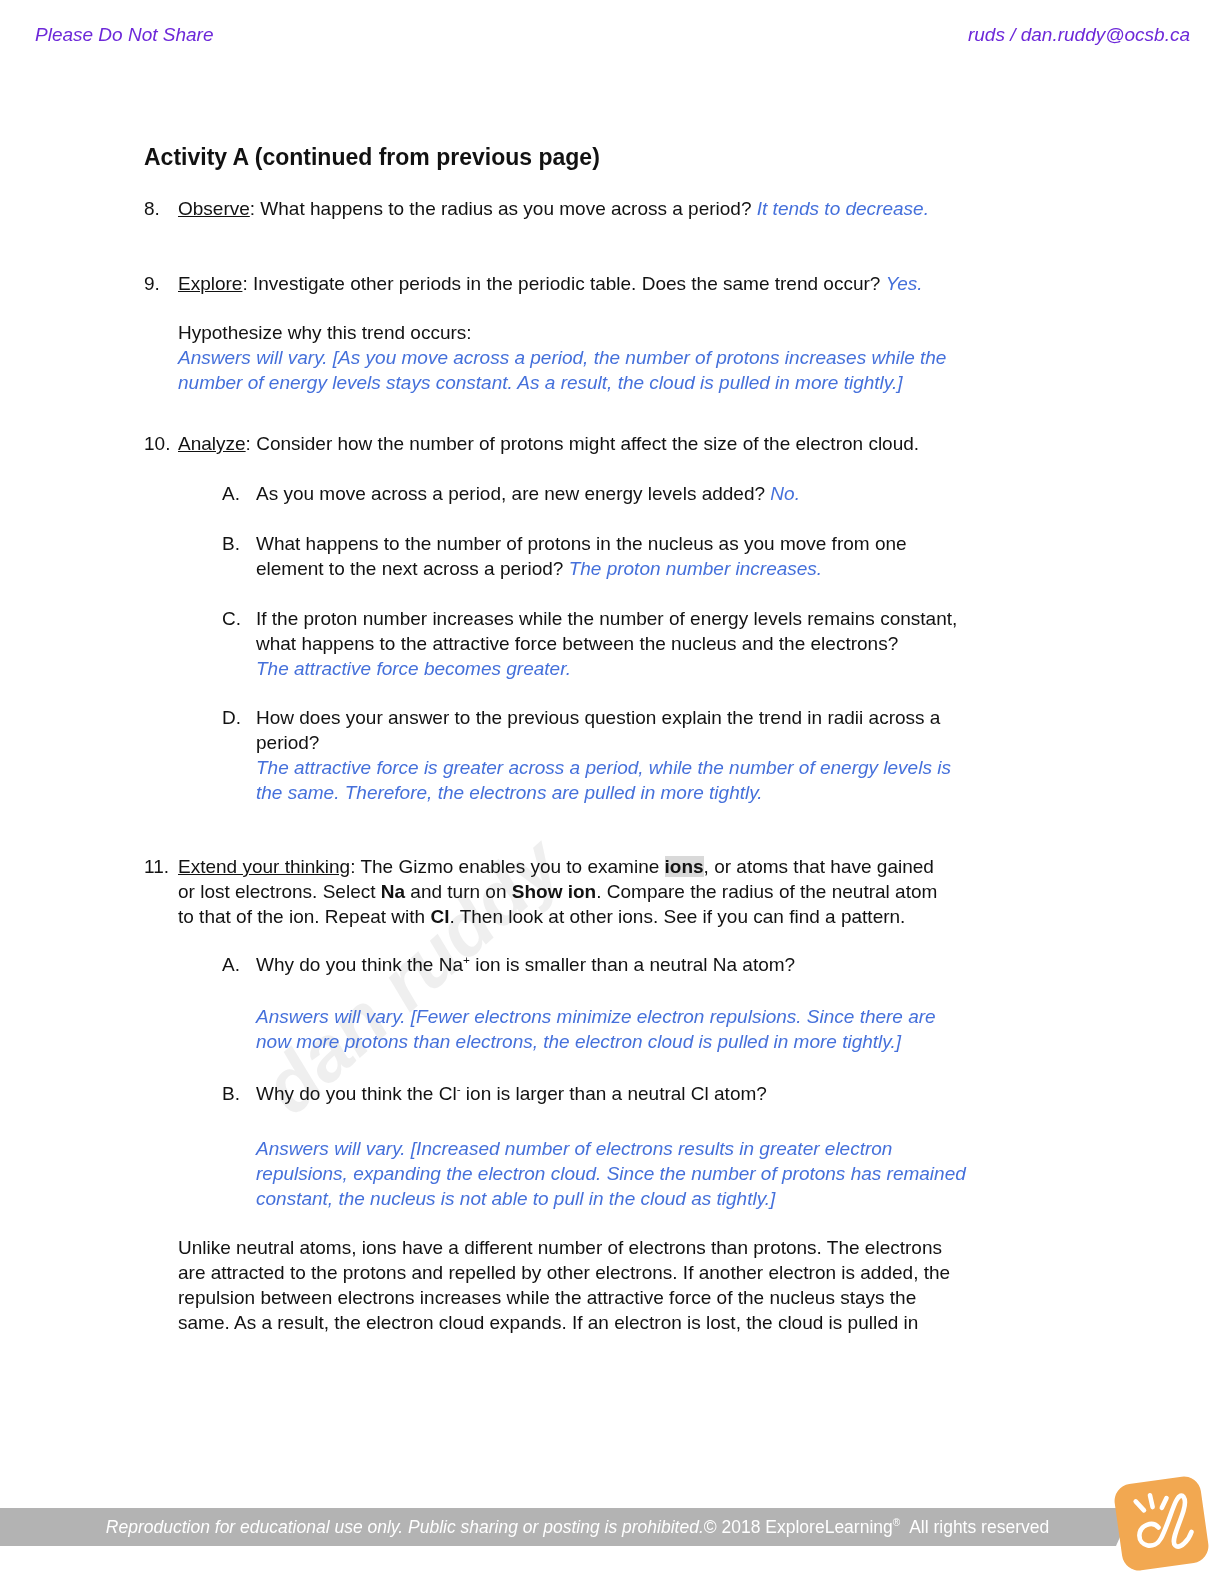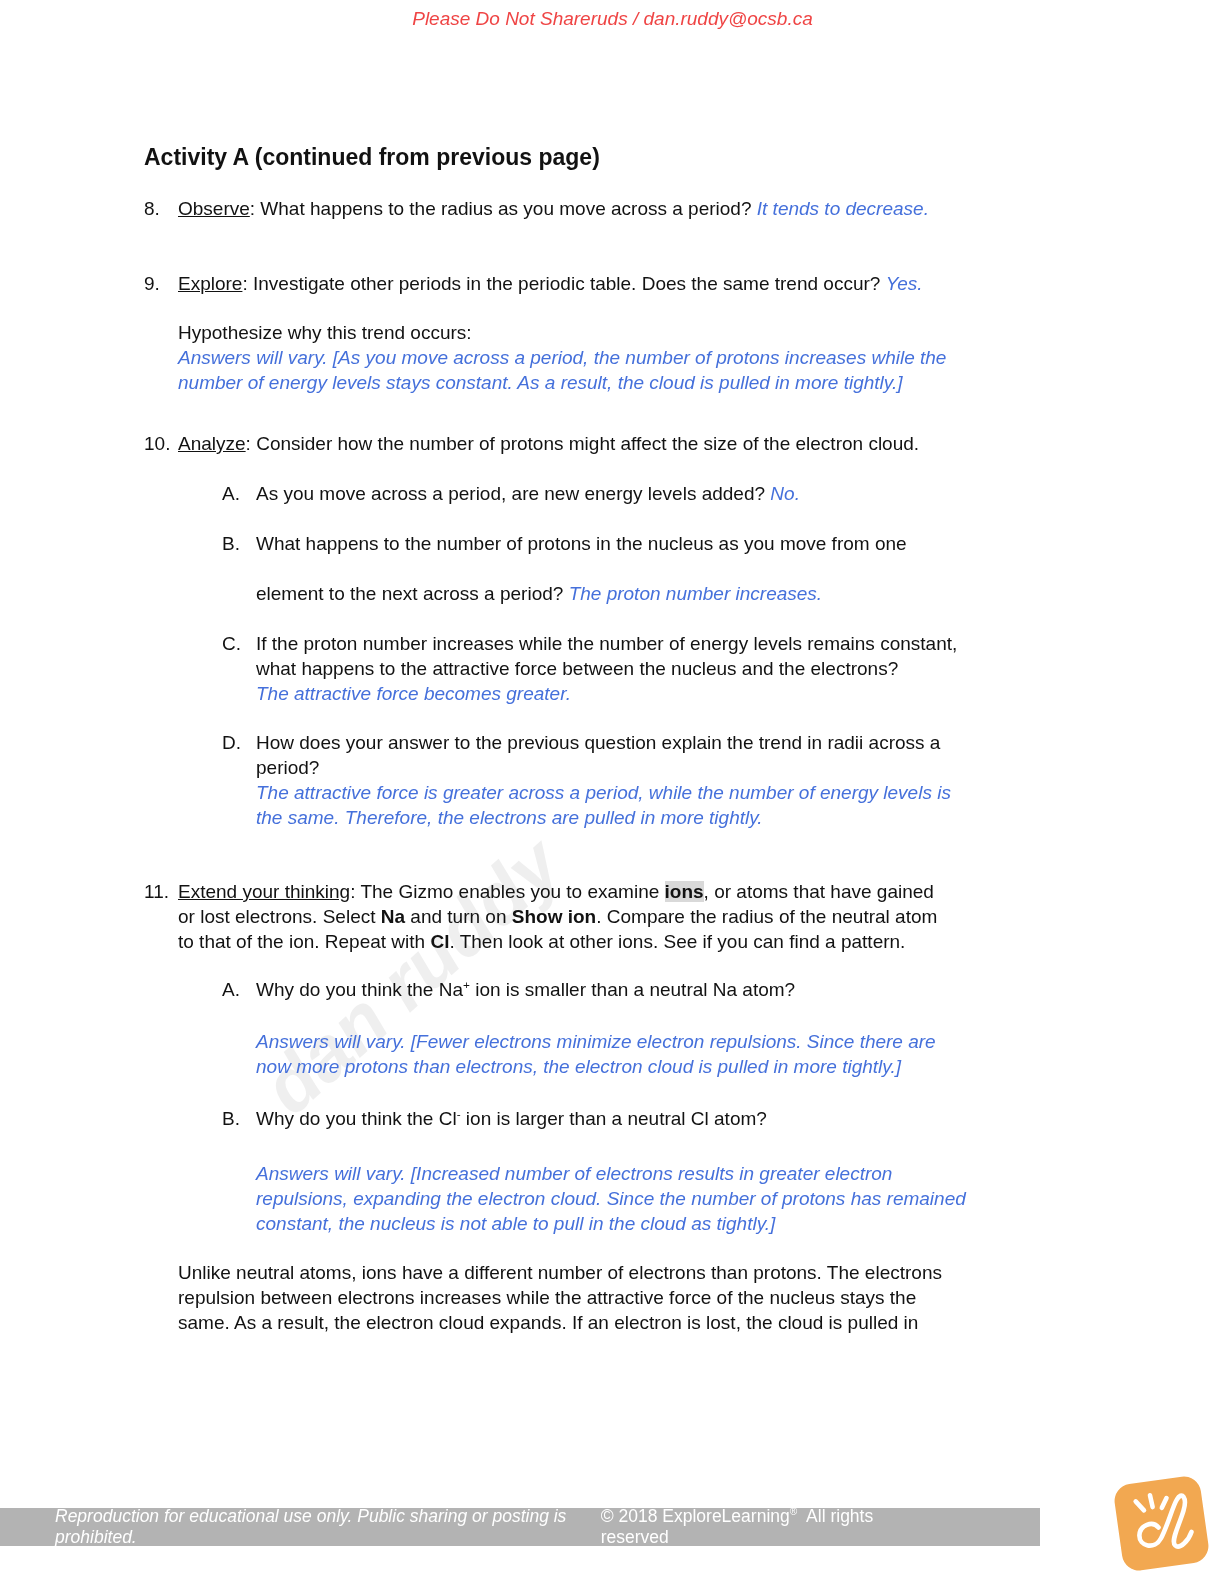--- a/index.html
+++ b/index.html
@@ -1,41 +1,41 @@
 <!DOCTYPE html>
 <html><head>
 <meta charset="utf-8">
 <style>
   html,body{margin:0;padding:0;background:#fff;}
   body{width:1224px;height:1584px;position:relative;overflow:hidden;
        font-family:"Liberation Sans",sans-serif;color:#121212;}
-  .hdr{position:absolute;top:8px;left:35px;right:34px;display:flex;
-       justify-content:center;font-size:19px;font-style:italic;color:#ef4444;}
+  .hdr{position:absolute;top:24px;left:35px;right:34px;display:flex;
+       justify-content:space-between;font-size:19px;font-style:italic;color:#6d28d9;}
   .watermark{position:absolute;left:246px;top:1066px;transform:rotate(-42deg);
        transform-origin:0 0;font-size:76px;font-style:italic;font-weight:700;
        color:rgba(130,130,130,0.13);white-space:nowrap;pointer-events:none;}
   .content{position:absolute;top:145px;left:144px;width:926px;
        font-size:19px;line-height:25px;}
   .title{font-size:23px;font-weight:700;margin:0 0 26px 0;}
   .item{display:flex;}
   .num{flex:0 0 34px;}
   .body{flex:1;}
   .sub{display:flex;padding-left:78px;}
   .letter{flex:0 0 34px;}
   .indent{padding-left:34px;}
-  .gapline{margin-top:25px;}
+  .gapline{}
   .g24{margin-bottom:24px;} .g25{margin-bottom:25px;}
   .g27{margin-bottom:27px;} .g30{margin-bottom:30px;} .g31{margin-bottom:23px;}
   .g49{margin-bottom:49px;} .g50{margin-bottom:50px;} .g51{margin-bottom:36px;}
   .ans{color:#4570db;font-style:italic;}
   .u{text-decoration:underline;}
   .b{font-weight:700;}
   .hl{background:#d9d9d9;}
   sup{font-size:62%;line-height:0;vertical-align:super;}
-  .footerbar{position:absolute;left:0;top:1508px;width:1040px;height:38px;
+  .footerbar{position:absolute;left:0;top:1508px;width:1224px;height:38px;
        background:#b3b3b3;clip-path:polygon(0 0,1133px 0,1116px 38px,0 38px);
        display:flex;align-items:center;justify-content:center;
        box-sizing:border-box;padding:0 124px 0 55px;color:#fff;font-size:17.5px;}
   .fleft{font-style:italic;}
   .fright sup{font-size:58%;margin-right:5px;}
   .logo{position:absolute;top:1477px;right:16px;width:93px;height:93px;
        transform:rotate(-8deg);}
 </style>
 </head>
 <body>
@@ -143,20 +143,21 @@
     <span class="letter"></span>
     <div class="body ans">
         <div>Answers will vary. [Increased number of electrons results in greater electron</div>
         <div>repulsions, expanding the electron cloud. Since the number of protons has remained</div>
         <div>constant, the nucleus is not able to pull in the cloud as tightly.]</div>
       </div>
   </div>
 
   <div class="indent">
       <div>Unlike neutral atoms, ions have a different number of electrons than protons. The electrons</div>
+      <div>are attracted to the protons and repelled by other electrons. If another electron is added, the</div>
       <div>repulsion between electrons increases while the attractive force of the nucleus stays the</div>
       <div>same. As a result, the electron cloud expands. If an electron is lost, the cloud is pulled in</div>
     </div>
 
 </div>
 
 <div class="footerbar">
   <span class="fleft">Reproduction for educational use only. Public sharing or posting is prohibited.</span>
   <span class="fright"><span>© 2018 ExploreLearning</span><sup>®</sup><span> All rights reserved</span></span>
 </div>

